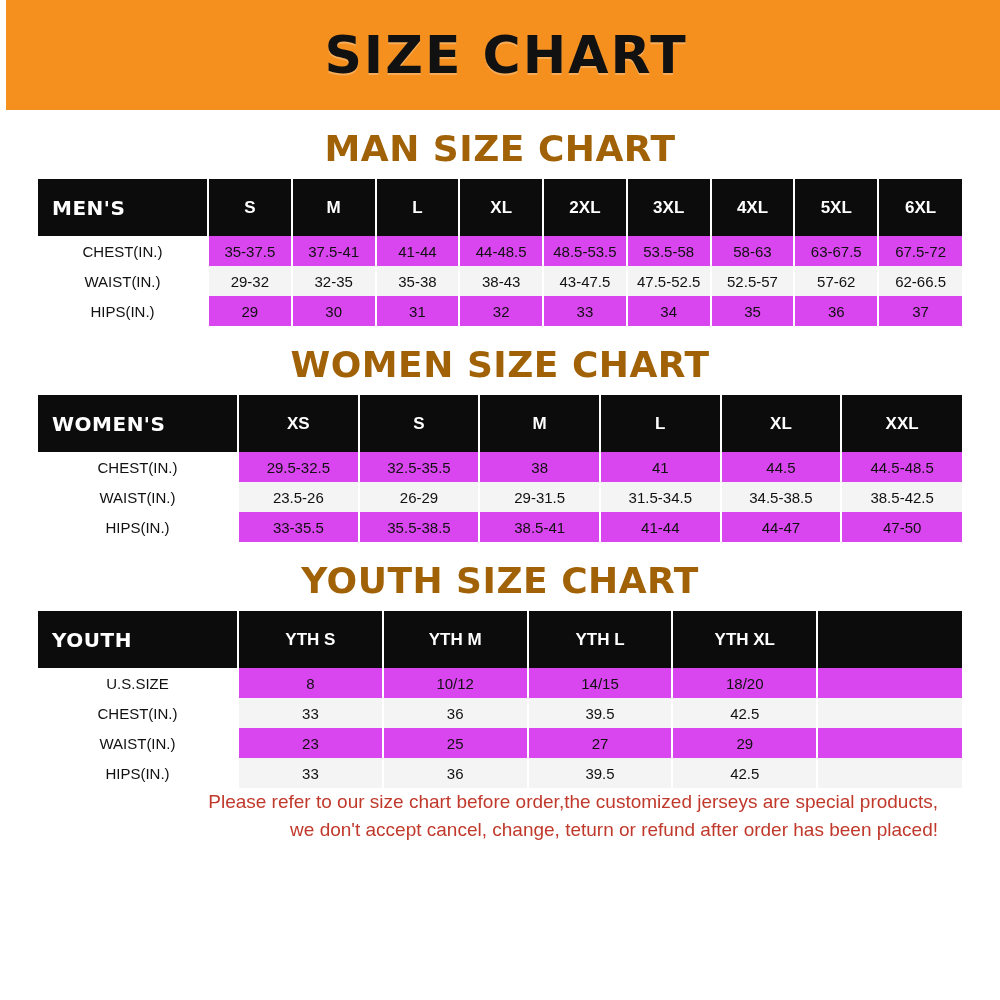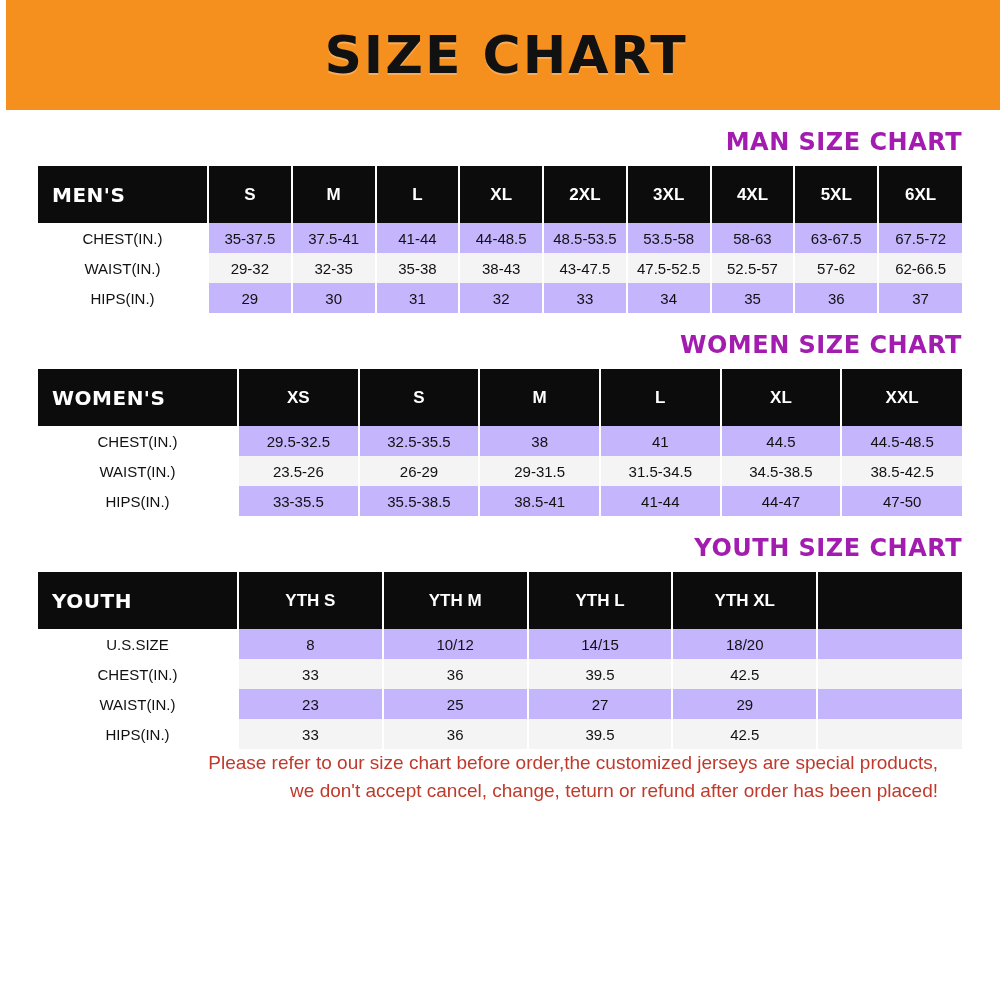--- a/index.html
+++ b/index.html
@@ -42,25 +42,25 @@
 
   
   .content {
     padding: 0 38px;
     box-sizing: border-box;
   }
   .section {
     margin-top: 18px;
   }
   .section-title {
-    text-align: right;
+    text-align: center;
     font-family: "DejaVu Sans", sans-serif;
     font-weight: 900;
-    font-size: 24px;
-    color: #a21caf;
+    font-size: 36px;
+    color: #a16207;
     letter-spacing: 0.5px;
     margin-bottom: 10px;
   }
 
   table.size-table {
     width: 100%;
     border-collapse: collapse;
     table-layout: fixed;
   }
   table.size-table th,
@@ -92,21 +92,21 @@
     font-size: 20px;
     letter-spacing: 0.5px;
   }
   table.size-table tbody tr td {
     border-right: 2px solid #ffffff;
   }
   table.size-table tbody tr td:last-child {
     border-right: none;
   }
   table.size-table tbody tr.odd td {
-    background: #c4b5fd;
+    background: #d946ef;
   }
   table.size-table tbody tr.even td {
     background: #f4f4f4;
   }
   table.size-table tbody td.row-label {
     background: #ffffff !important;
     text-align: center;
     font-size: 15px;
     color: #111111;
     border-right: 2px solid #ffffff;

